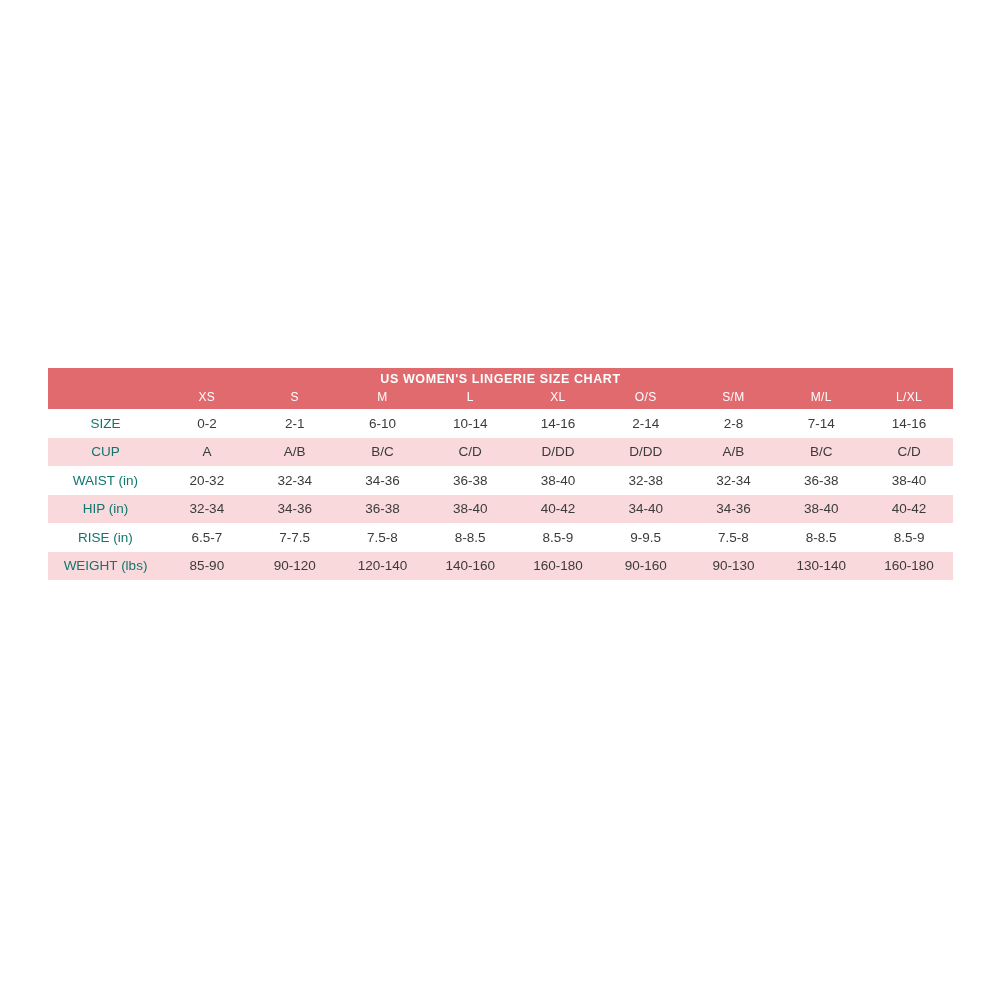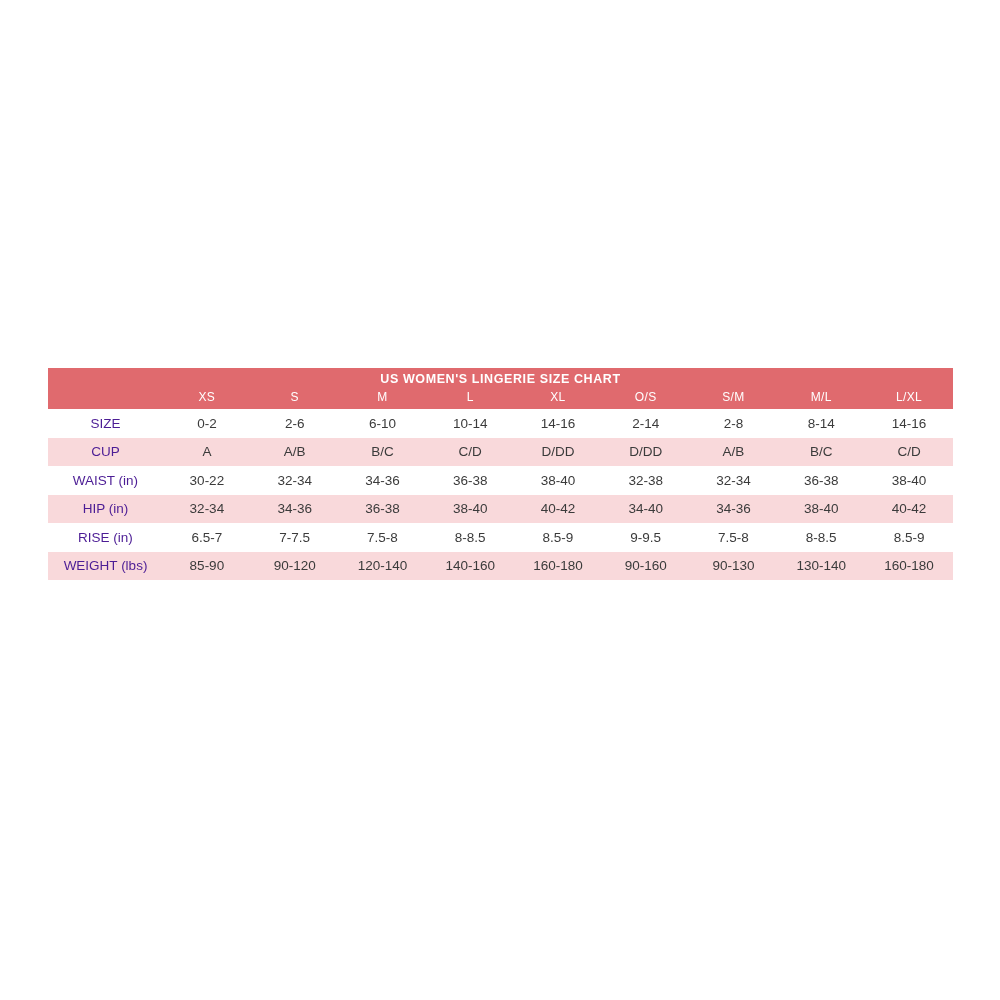--- a/index.html
+++ b/index.html
@@ -45,21 +45,21 @@
   }
   tbody td {
     height: 28.5px;
     text-align: center;
     vertical-align: middle;
     font-size: 13.5px;
     color: #3b3b3b;
     background: #ffffff;
   }
   tbody tr:nth-child(even) td { background: #f9d9db; }
-  tbody td.row-label { font-size: 13.5px; color: #4c1d95; }
+  tbody td.row-label { font-size: 13.5px; color: #0f766e; }
 </style>
 </head>
 <body>
 
 <div class="page">
   <table class="size-chart">
     <colgroup>
       <col class="label-col">
       <col>
         <col>
@@ -87,44 +87,44 @@
           <th>S/M</th>
           <th>M/L</th>
           <th>L/XL</th>
         </tr>
     </thead>
     <tbody>
 
     <tr>
           <td class="row-label">SIZE</td>
           <td>0-2</td>
-          <td>2-6</td>
+          <td>2-1</td>
           <td>6-10</td>
           <td>10-14</td>
           <td>14-16</td>
           <td>2-14</td>
           <td>2-8</td>
-          <td>8-14</td>
+          <td>7-14</td>
           <td>14-16</td>
         </tr>
         <tr>
           <td class="row-label">CUP</td>
           <td>A</td>
           <td>A/B</td>
           <td>B/C</td>
           <td>C/D</td>
           <td>D/DD</td>
           <td>D/DD</td>
           <td>A/B</td>
           <td>B/C</td>
           <td>C/D</td>
         </tr>
         <tr>
           <td class="row-label">WAIST (in)</td>
-          <td>30-22</td>
+          <td>20-32</td>
           <td>32-34</td>
           <td>34-36</td>
           <td>36-38</td>
           <td>38-40</td>
           <td>32-38</td>
           <td>32-34</td>
           <td>36-38</td>
           <td>38-40</td>
         </tr>
         <tr>

